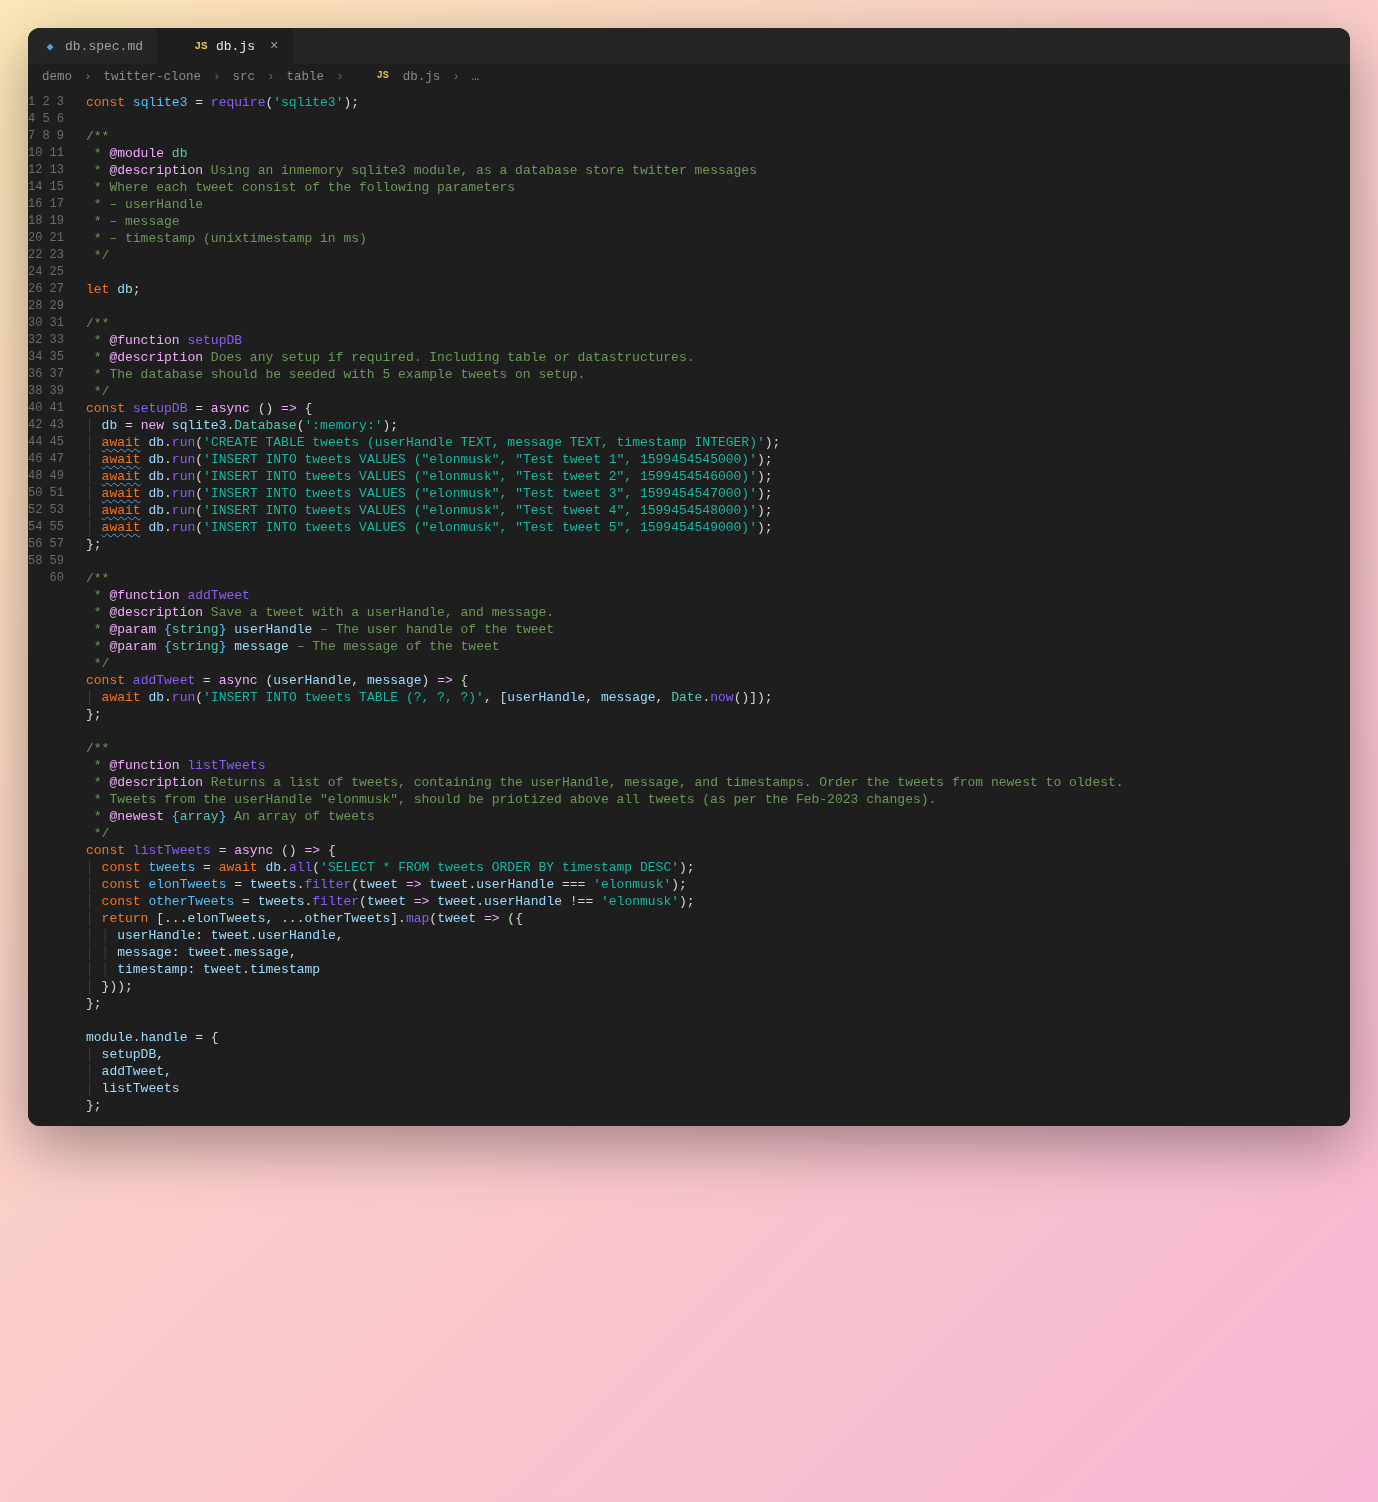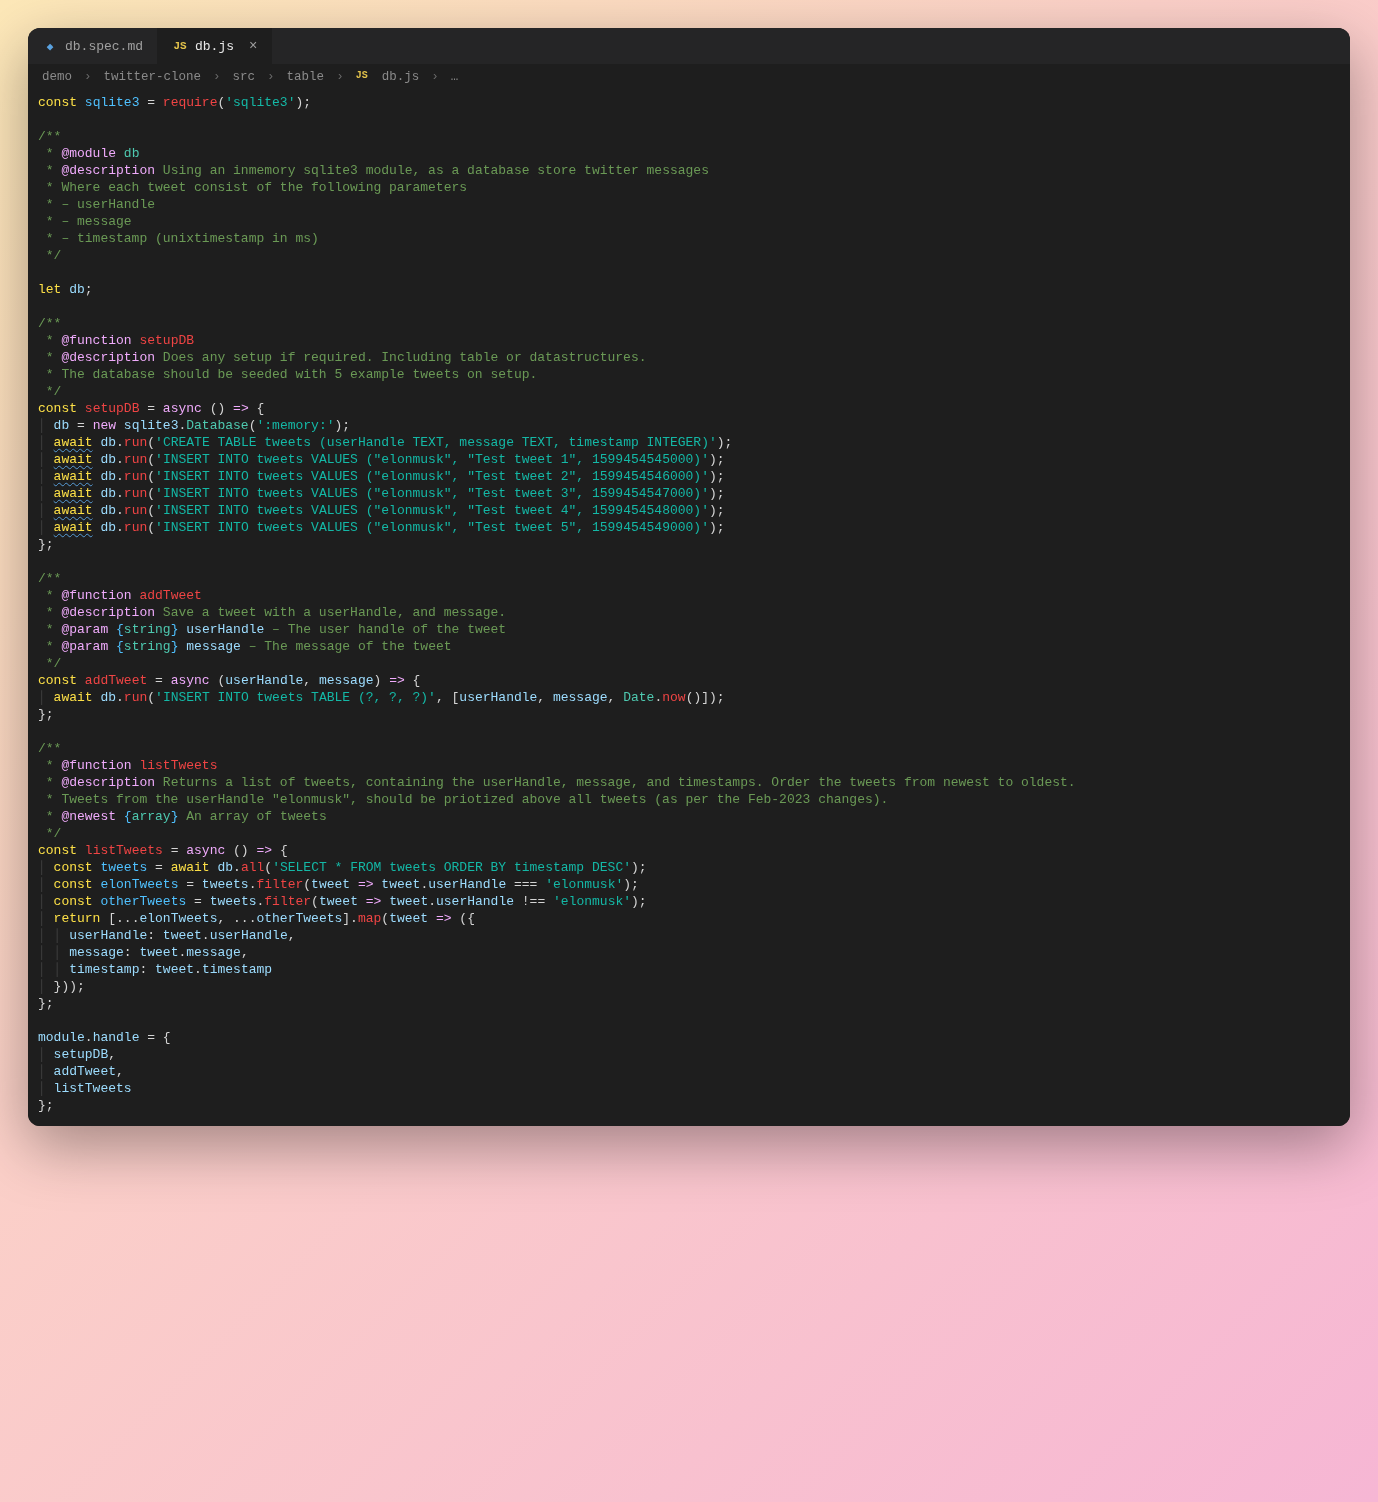--- a/index.html
+++ b/index.html
@@ -34,21 +34,21 @@
     font-size:13px;
     border-right:1px solid #1e1e1e;
     cursor:pointer;
   }
   .tab.active {
     background:#1e1e1e;
     color:#e8e8e8;
   }
   .tab .ficon { width:16px; height:16px; display:flex; align-items:center; justify-content:center; font-size:11px; }
   .ic-md { color:#5aa2e0; }
-  .ic-js { color:#e2c24b; font-weight:bold; font-size:10px; }
+  .ic-js { color:#e2c24b; font-weight:bold; font-size:10px;margin-left:21px; }
   .tab .close { margin-left:8px; color:#a0a0a0; font-size:14px; line-height:1; }
   
   .crumbs {
     display:flex;
     align-items:center;
     gap:12px;
     padding:6px 14px;
     color:#8a8a8a;
     font-size:12.5px;
     background:#1e1e1e;
@@ -70,24 +70,24 @@
     font-size:12px;
   }
   .code {
     flex:1;
     padding:4px 0 12px 10px;
     line-height:17px;
     white-space:pre;
     color:#d4d4d4;
     overflow-x:auto;
   }
-  .tok-kw { color:#fde047; }           
+  .tok-kw { color:#f97316; }           
   .tok-def { color:#4fc1ff; }          
   .tok-var { color:#9cdcfe; }          
-  .tok-fn  { color:#ef4444; }          
+  .tok-fn  { color:#8b5cf6; }          
   .tok-str { color:#14b8a6; }          
   .tok-com { color:#6a9955; }          
   .tok-tag { color:#f0abfc; }          
   .tok-type{ color:#4ec9b0; }
   .guide   { color:#404040; }
   .squig   { text-decoration: underline wavy #569cd6 1px; text-underline-offset:2px;}
 </style>
 </head>
 <body>
 
@@ -114,20 +114,81 @@
     <span class="sep">›</span>
     <span>table</span>
     <span class="sep">›</span>
     <span class="ficon ic-js" style="font-weight:bold;font-size:10px;">JS</span>
     <span>db.js</span>
     <span class="sep">›</span>
     <span>…</span>
   </div>
 
   <div class="editor">
+    <div class="gutter" id="gutter">1
+2
+3
+4
+5
+6
+7
+8
+9
+10
+11
+12
+13
+14
+15
+16
+17
+18
+19
+20
+21
+22
+23
+24
+25
+26
+27
+28
+29
+30
+31
+32
+33
+34
+35
+36
+37
+38
+39
+40
+41
+42
+43
+44
+45
+46
+47
+48
+49
+50
+51
+52
+53
+54
+55
+56
+57
+58
+59
+60
+</div>
     <div class="code" id="code"><span class="tok-kw">const</span> <span class="tok-def">sqlite3</span> = <span class="tok-fn">require</span>(<span class="tok-str">'sqlite3'</span>);
 
 <span class="tok-com">/**</span>
 <span class="tok-com"> * </span><span class="tok-tag">@module</span> <span class="tok-type">db</span>
 <span class="tok-com"> * </span><span class="tok-tag">@description</span> <span class="tok-com">Using an inmemory sqlite3 module, as a database store twitter messages</span>
 <span class="tok-com"> * Where each tweet consist of the following parameters</span>
 <span class="tok-com"> * – userHandle</span>
 <span class="tok-com"> * – message</span>
 <span class="tok-com"> * – timestamp (unixtimestamp in ms)</span>
 <span class="tok-com"> */</span>

